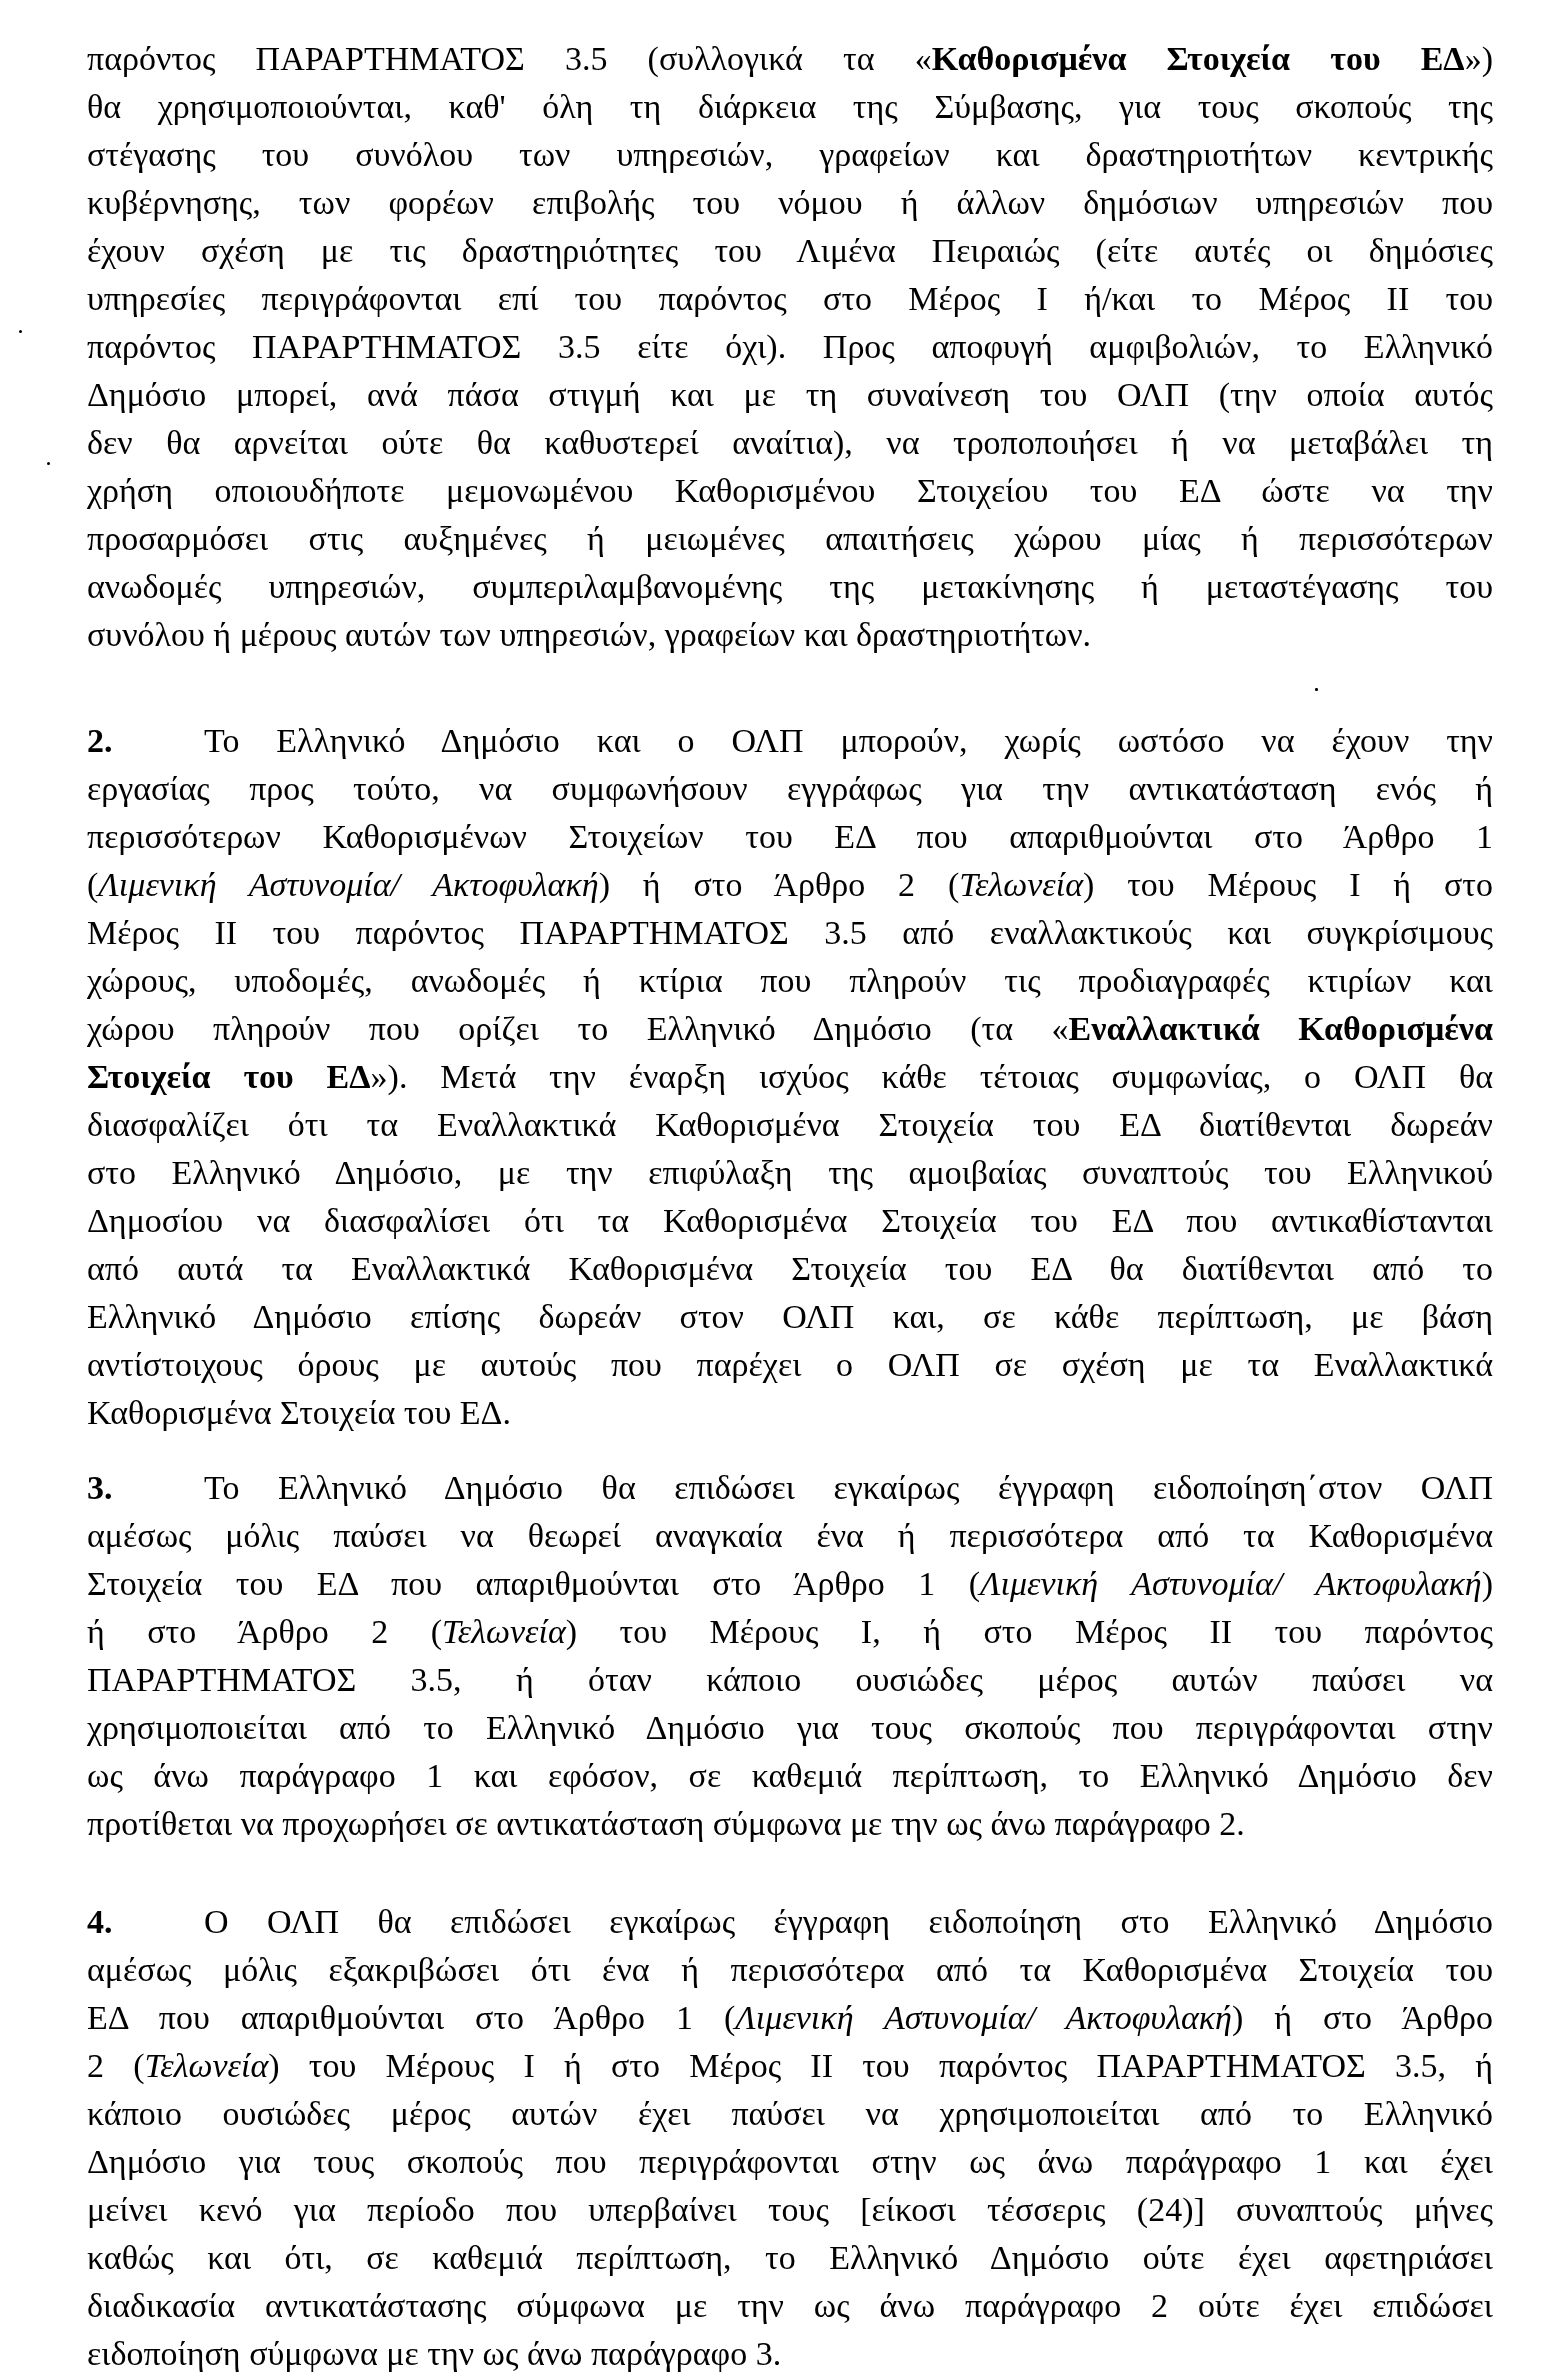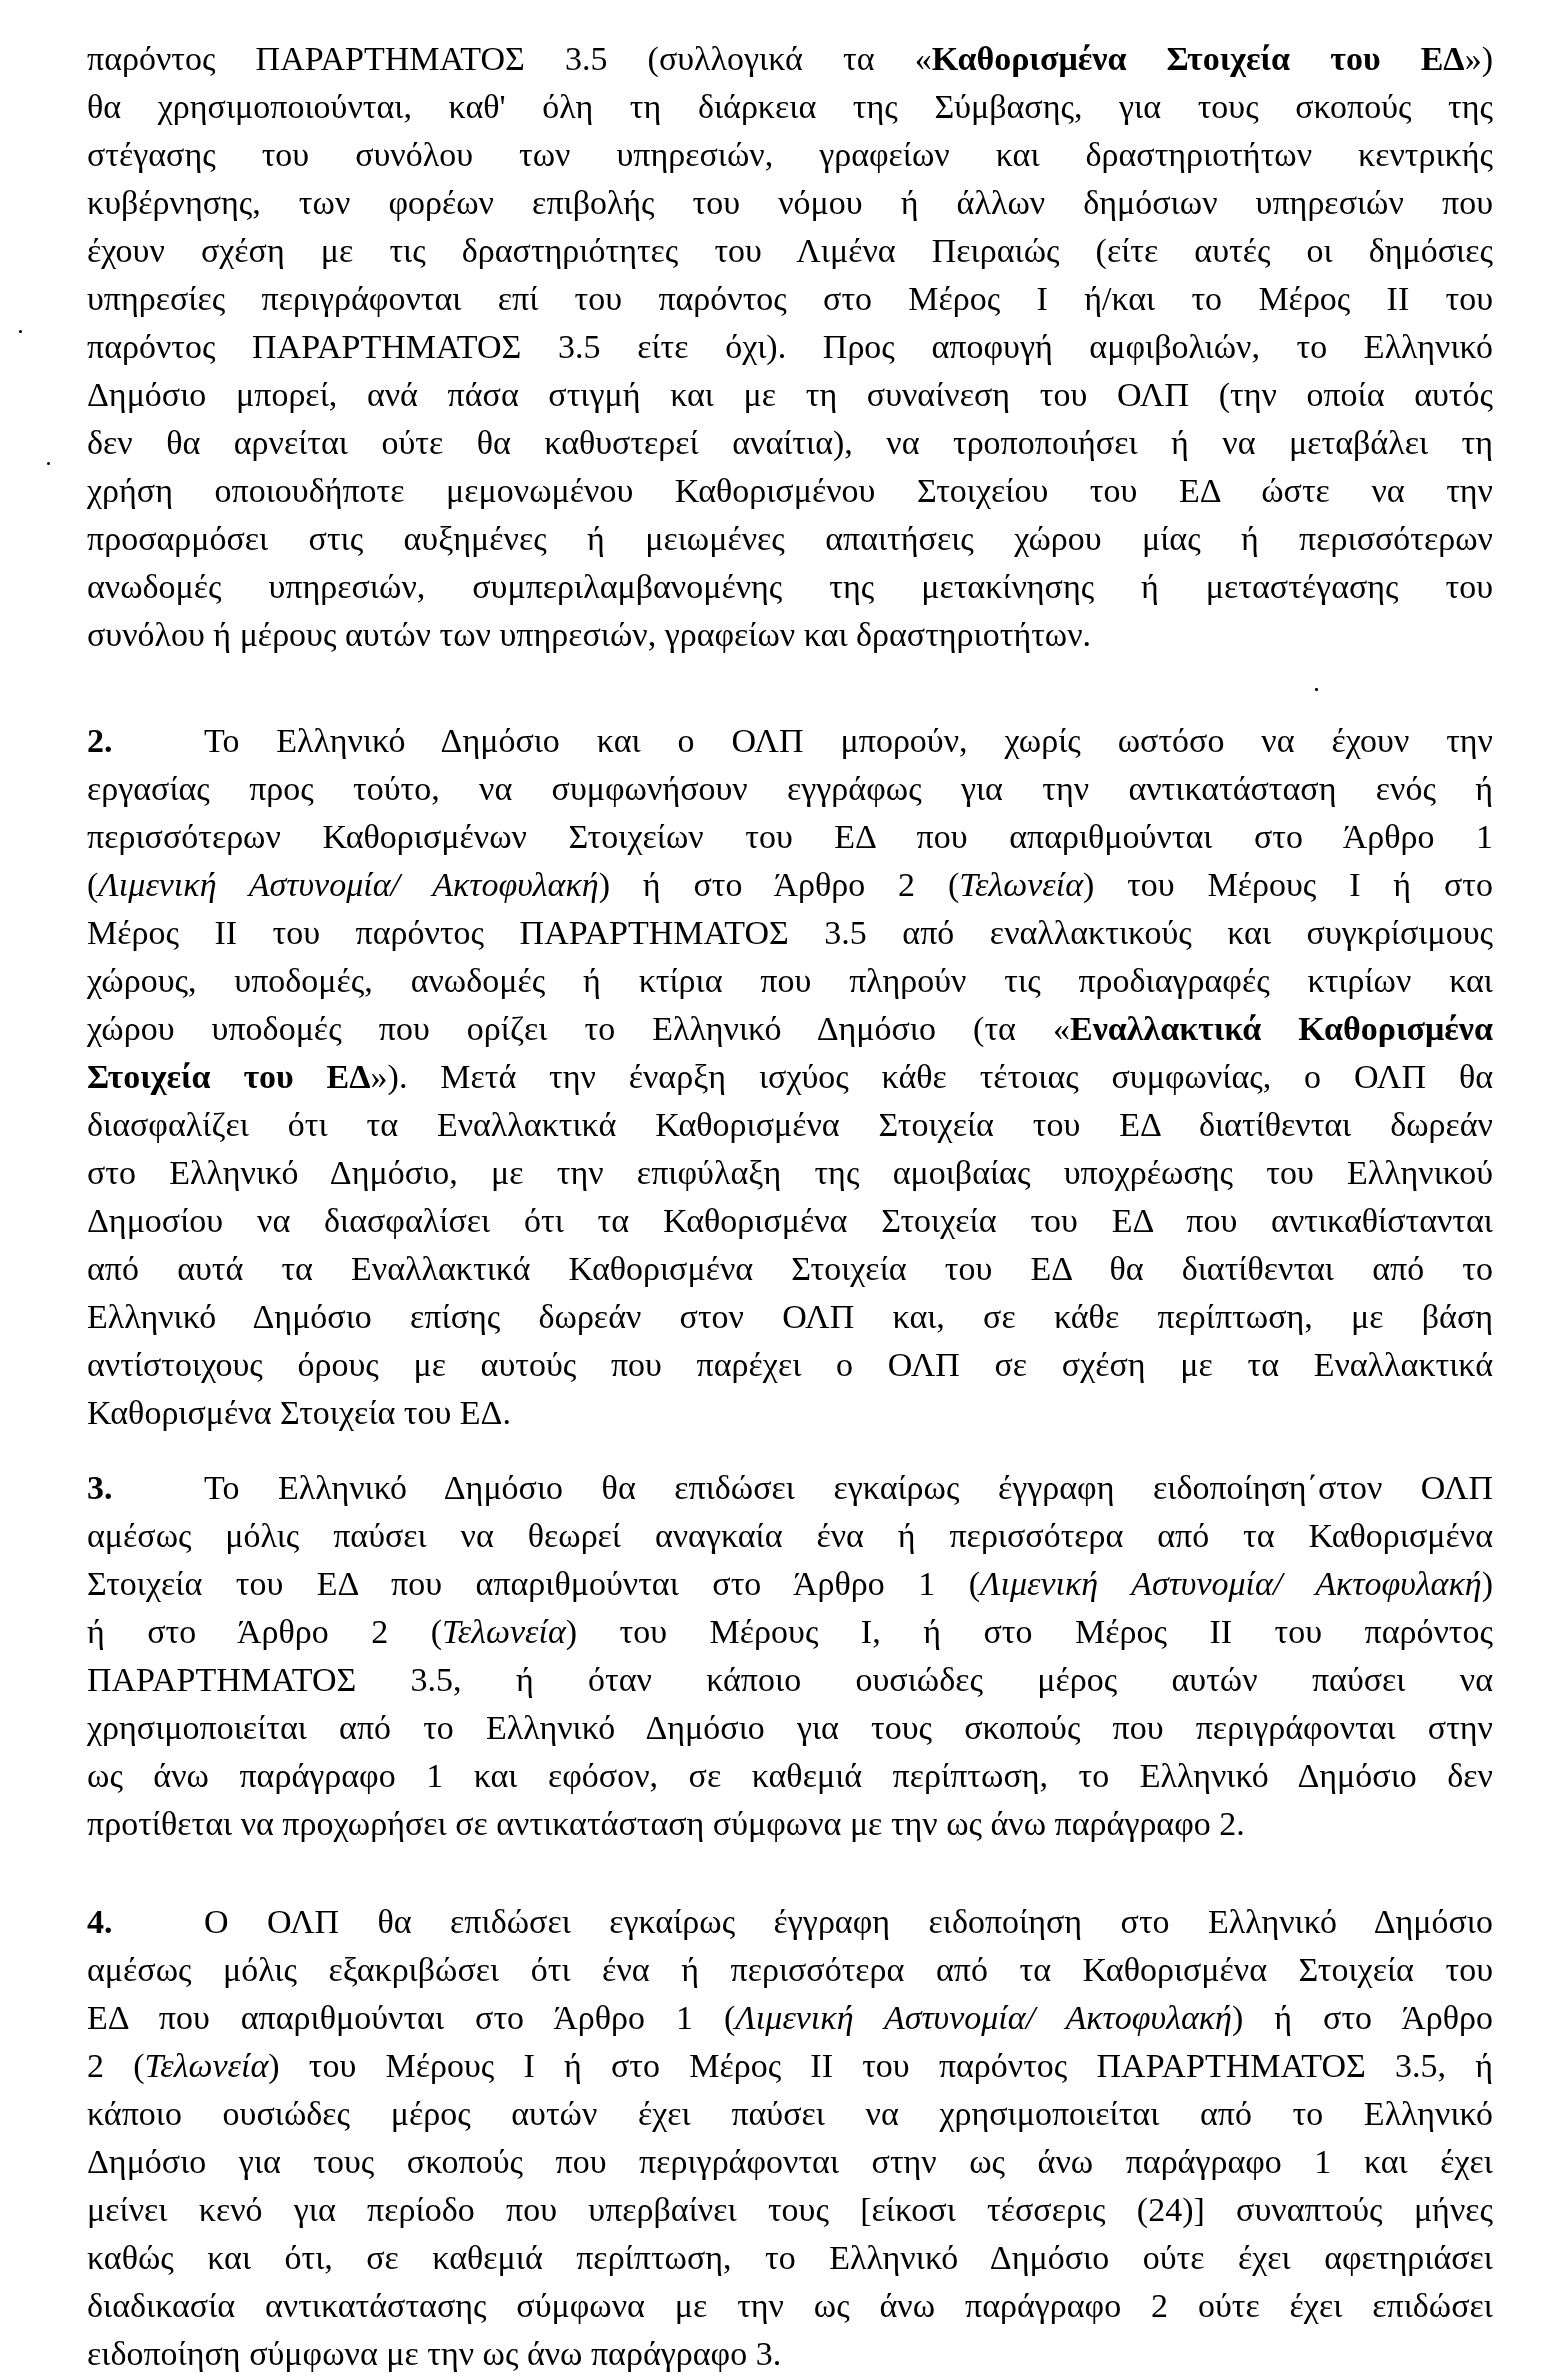--- a/index.html
+++ b/index.html
@@ -69,24 +69,24 @@
       <span class="line"><span>ανωδομές υπηρεσιών, συμπεριλαμβανομένης της μετακίνησης ή μεταστέγασης του</span></span>
       <span class="line last"><span>συνόλου ή μέρους αυτών των υπηρεσιών, γραφείων και δραστηριοτήτων.</span></span>
     </div>
   <div class="para" id="para-1" style="top:717px;">
       <span class="line"><span class="num">2.</span><span>Το Ελληνικό Δημόσιο και ο ΟΛΠ μπορούν, χωρίς ωστόσο να έχουν την</span></span>
       <span class="line"><span>εργασίας προς τούτο, να συμφωνήσουν εγγράφως για την αντικατάσταση ενός ή</span></span>
       <span class="line"><span>περισσότερων Καθορισμένων Στοιχείων του ΕΔ που απαριθμούνται στο Άρθρο 1</span></span>
       <span class="line"><span>(</span><i>Λιμενική Αστυνομία/ Ακτοφυλακή</i><span>) ή στο Άρθρο 2 (</span><i>Τελωνεία</i><span>) του Μέρους Ι ή στο</span></span>
       <span class="line"><span>Μέρος ΙΙ του παρόντος ΠΑΡΑΡΤΗΜΑΤΟΣ 3.5 από εναλλακτικούς και συγκρίσιμους</span></span>
       <span class="line"><span>χώρους, υποδομές, ανωδομές ή κτίρια που πληρούν τις προδιαγραφές κτιρίων και</span></span>
-      <span class="line"><span>χώρου υποδομές που ορίζει το Ελληνικό Δημόσιο (τα «</span><b>Εναλλακτικά Καθορισμένα</b></span>
+      <span class="line"><span>χώρου πληρούν που ορίζει το Ελληνικό Δημόσιο (τα «</span><b>Εναλλακτικά Καθορισμένα</b></span>
       <span class="line"><b>Στοιχεία του ΕΔ</b><span>»). Μετά την έναρξη ισχύος κάθε τέτοιας συμφωνίας, ο ΟΛΠ θα</span></span>
       <span class="line"><span>διασφαλίζει ότι τα Εναλλακτικά Καθορισμένα Στοιχεία του ΕΔ διατίθενται δωρεάν</span></span>
-      <span class="line"><span>στο Ελληνικό Δημόσιο, με την επιφύλαξη της αμοιβαίας υποχρέωσης του Ελληνικού</span></span>
+      <span class="line"><span>στο Ελληνικό Δημόσιο, με την επιφύλαξη της αμοιβαίας συναπτούς του Ελληνικού</span></span>
       <span class="line"><span>Δημοσίου να διασφαλίσει ότι τα Καθορισμένα Στοιχεία του ΕΔ που αντικαθίστανται</span></span>
       <span class="line"><span>από αυτά τα Εναλλακτικά Καθορισμένα Στοιχεία του ΕΔ θα διατίθενται από το</span></span>
       <span class="line"><span>Ελληνικό Δημόσιο επίσης δωρεάν στον ΟΛΠ και, σε κάθε περίπτωση, με βάση</span></span>
       <span class="line"><span>αντίστοιχους όρους με αυτούς που παρέχει ο ΟΛΠ σε σχέση με τα Εναλλακτικά</span></span>
       <span class="line last"><span>Καθορισμένα Στοιχεία του ΕΔ.</span></span>
     </div>
   <div class="para" id="para-2" style="top:1464px;">
       <span class="line"><span class="num">3.</span><span>Το Ελληνικό Δημόσιο θα επιδώσει εγκαίρως έγγραφη ειδοποίηση΄στον ΟΛΠ</span></span>
       <span class="line"><span>αμέσως μόλις παύσει να θεωρεί αναγκαία ένα ή περισσότερα από τα Καθορισμένα</span></span>
       <span class="line"><span>Στοιχεία του ΕΔ που απαριθμούνται στο Άρθρο 1 (</span><i>Λιμενική Αστυνομία/ Ακτοφυλακή</i><span>)</span></span>

